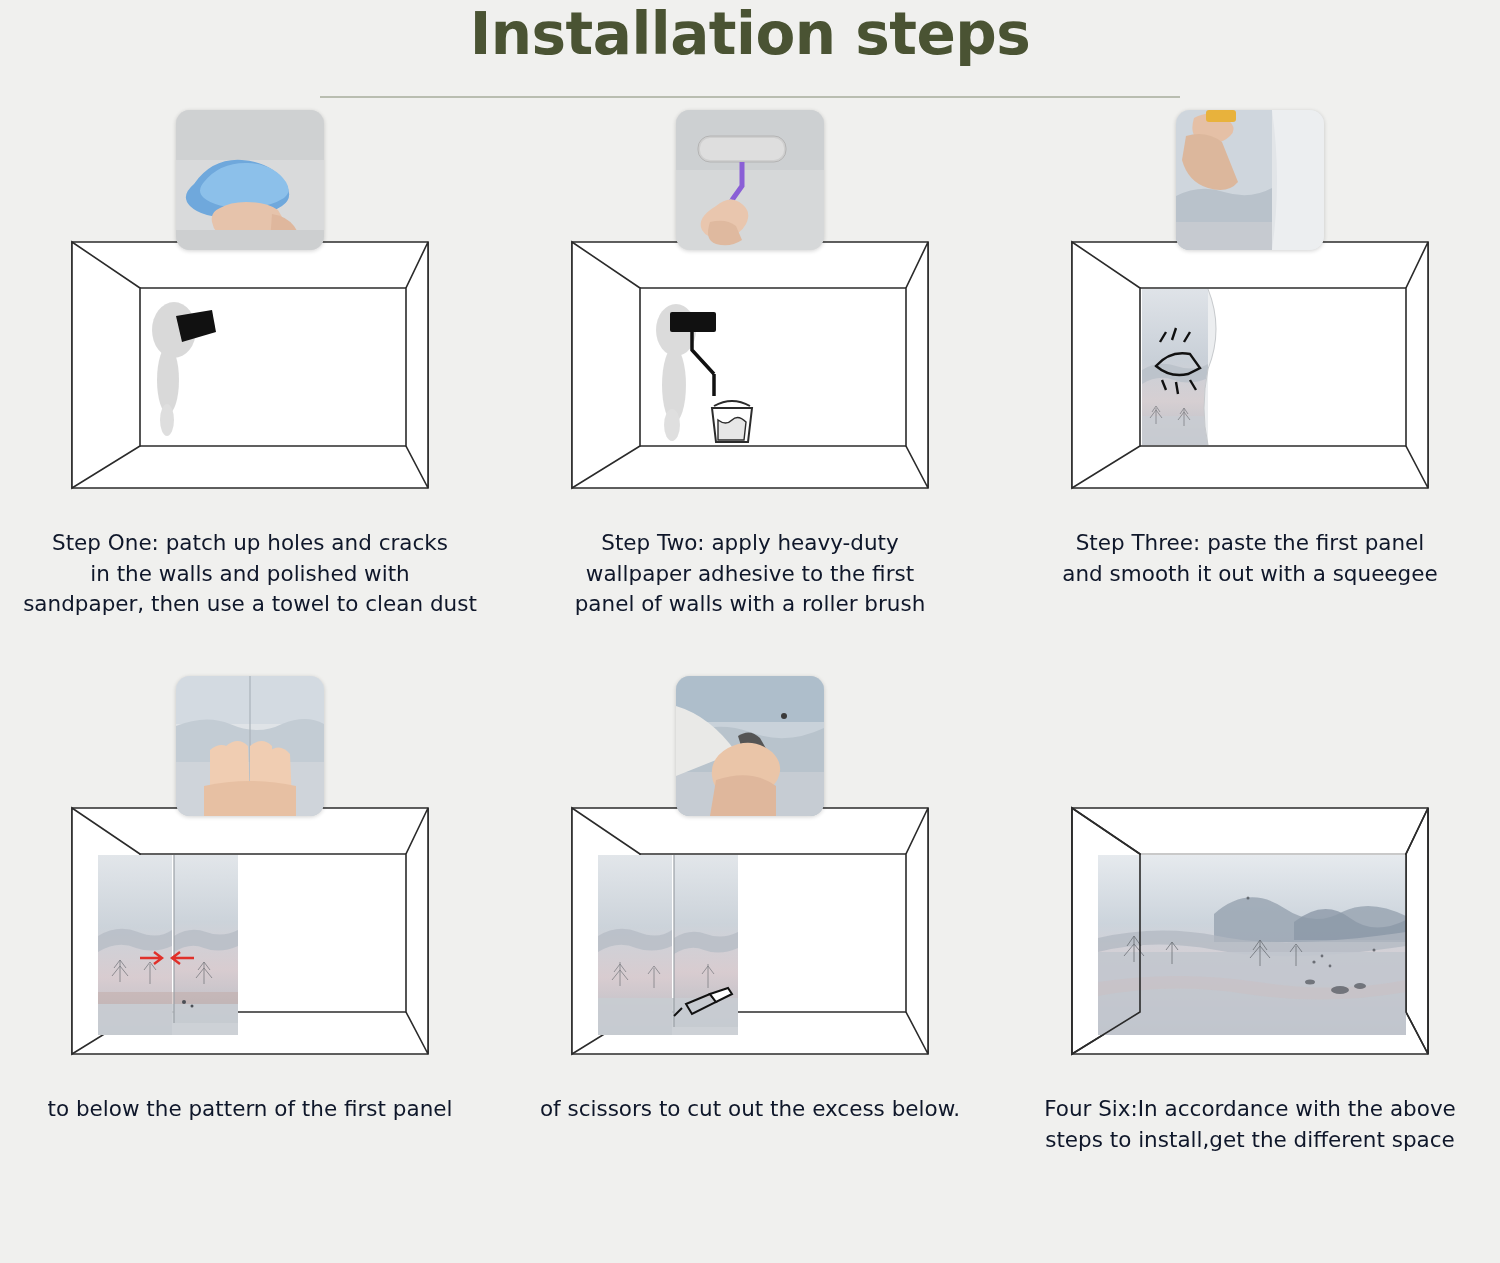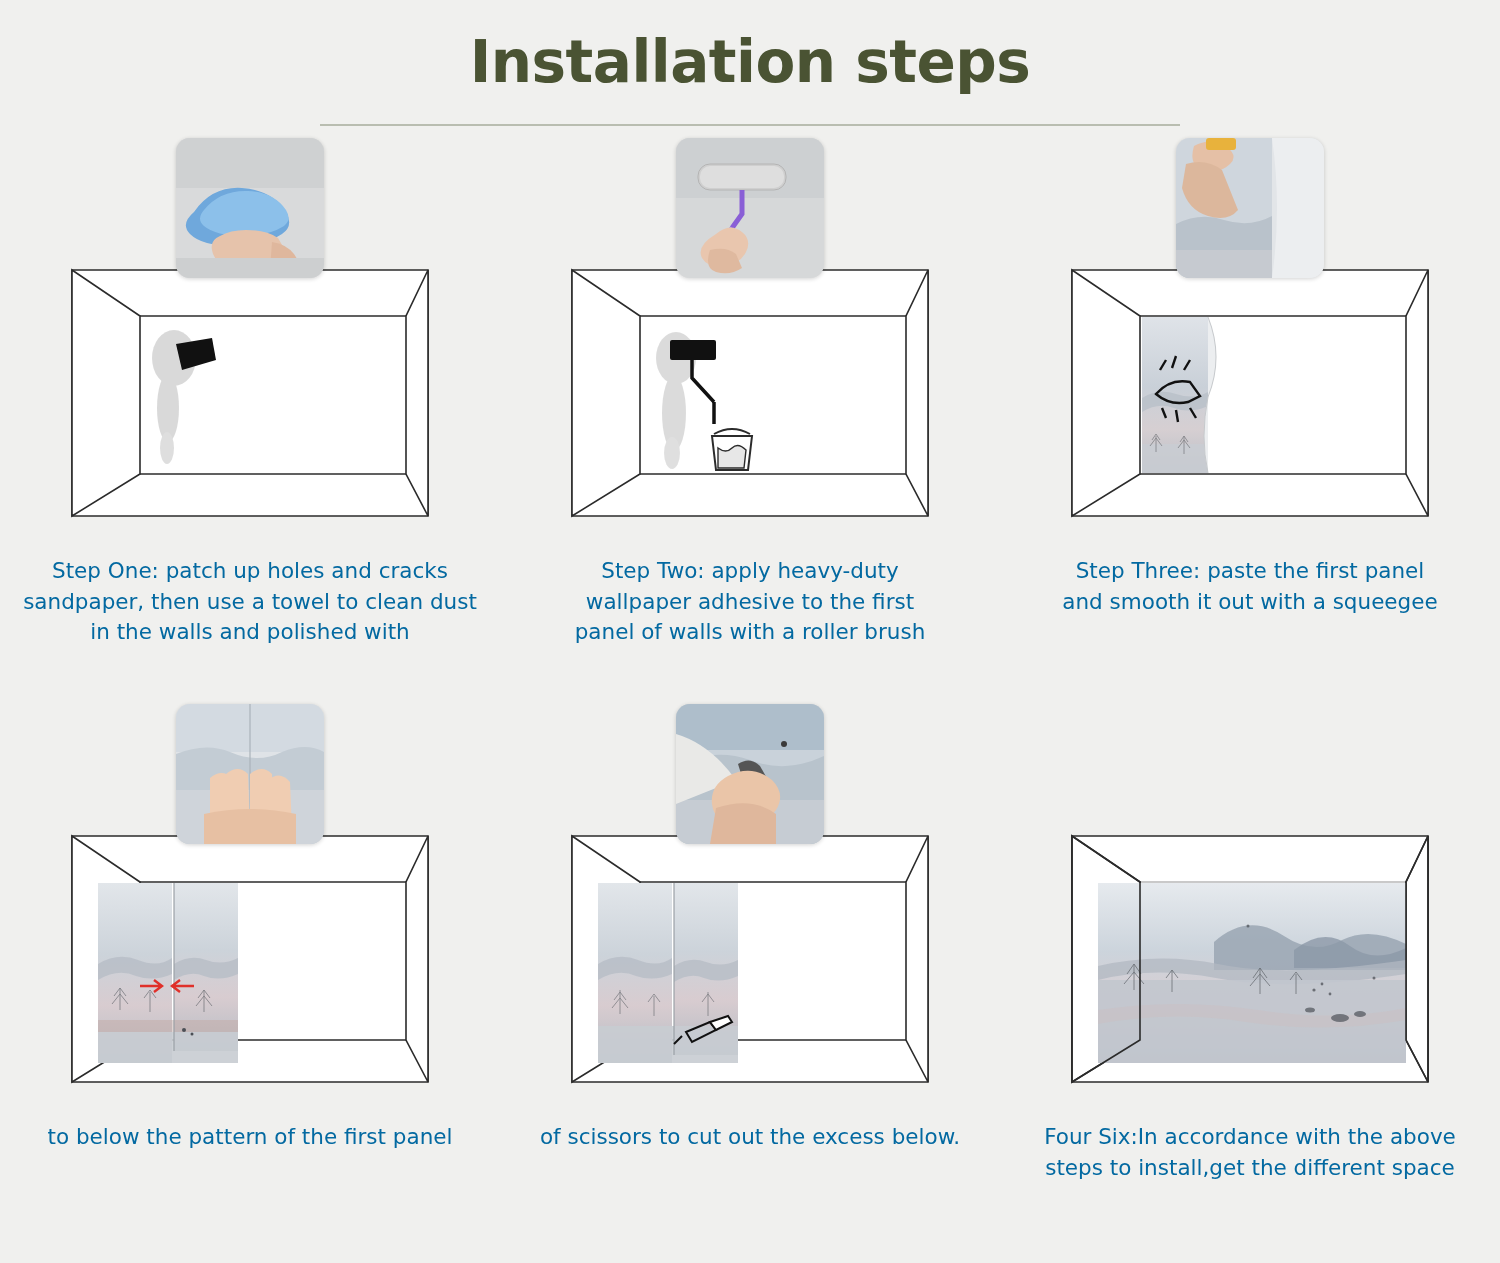--- a/index.html
+++ b/index.html
@@ -13,21 +13,21 @@
     font-family: "DejaVu Sans", "Liberation Sans", sans-serif;
     overflow: hidden;
     position: relative;
   }
   .page-title {
     text-align: center;
     color: #4a5333;
     font-size: 58px;
     font-weight: bold;
     letter-spacing: -0.5px;
-    padding-top: 28px;
+    padding-top: 0;
     font-family: "DejaVu Sans", "Liberation Sans", sans-serif;
   }
   .title-rule {
     width: 860px;
     height: 2px;
     background: #b9bdb0;
     margin: 28px auto 0 auto;
   }
   .grid {
     display: grid;
@@ -53,21 +53,21 @@
     overflow: hidden;
     top: -110px;
     left: 112px;
     box-shadow: 0 1px 4px rgba(0,0,0,0.18);
     background: #dcdcdc;
   }
   .thumb svg { display:block; width:100%; height:100%; }
   .caption {
     margin-top: 18px;
     text-align: center;
-    color: #0369a1;
+    color: #0f172a;
     font-size: 21.5px;
     line-height: 1.42;
     padding: 0 6px;
     font-family: "DejaVu Sans", "Liberation Sans", sans-serif;
   }
   .cap-line { display: block; white-space: nowrap; }
   
   .row2 .room-wrap { margin-top: 116px; }
 </style>
 </head>
@@ -102,22 +102,22 @@
           <path d="M18 74 q18 -26 48 -24 q30 2 44 24 q8 14 -4 22 q-18 12 -48 12 q-32 0 -44 -12 q-10 -10 4 -22z" fill="#6fa8dc"></path>
           <path d="M28 72 q16 -20 44 -19 q26 1 38 19 q6 10 -2 16 q-16 10 -40 10 q-28 0 -40 -10 q-8 -7 0 -16z" fill="#8cc0ea"></path>
           <path d="M44 98 q10 -6 26 -6 q20 0 32 8 l14 24 q-4 10 -20 12 q-22 2 -44 -6 q-14 -6 -16 -18 q-2 -10 8 -14z" fill="#e6c3ab"></path>
           <path d="M96 104 q14 2 22 12 l10 16 q-4 8 -16 8 q-10 0 -18 -8z" fill="#dfb79d"></path>
           <rect y="120" width="148" height="20" fill="#cdcfd0"></rect>
         </svg>
       </div>
     </div>
     <div class="caption">
       <span class="cap-line">Step One: patch up holes and cracks</span>
+      <span class="cap-line">in the walls and polished with</span>
       <span class="cap-line">sandpaper, then use a towel to clean dust</span>
-      <span class="cap-line">in the walls and polished with</span>
     </div>
   </div>
 
   <div class="cell">
     <div class="room-wrap">
       <svg class="room-svg" width="372" height="290" viewBox="0 0 372 290">
         <polygon points="8,22 364,22 364,268 8,268" fill="#ffffff" stroke="#2b2b2b" stroke-width="1.6"></polygon>
         <polygon points="8,22 76,68 76,226 8,268" fill="#ffffff" stroke="#2b2b2b" stroke-width="1.6"></polygon>
         <polygon points="364,22 342,68 342,226 364,268" fill="#ffffff" stroke="#2b2b2b" stroke-width="1.6"></polygon>
         <line x1="76" y1="68" x2="342" y2="68" stroke="#2b2b2b" stroke-width="1.6"></line>

